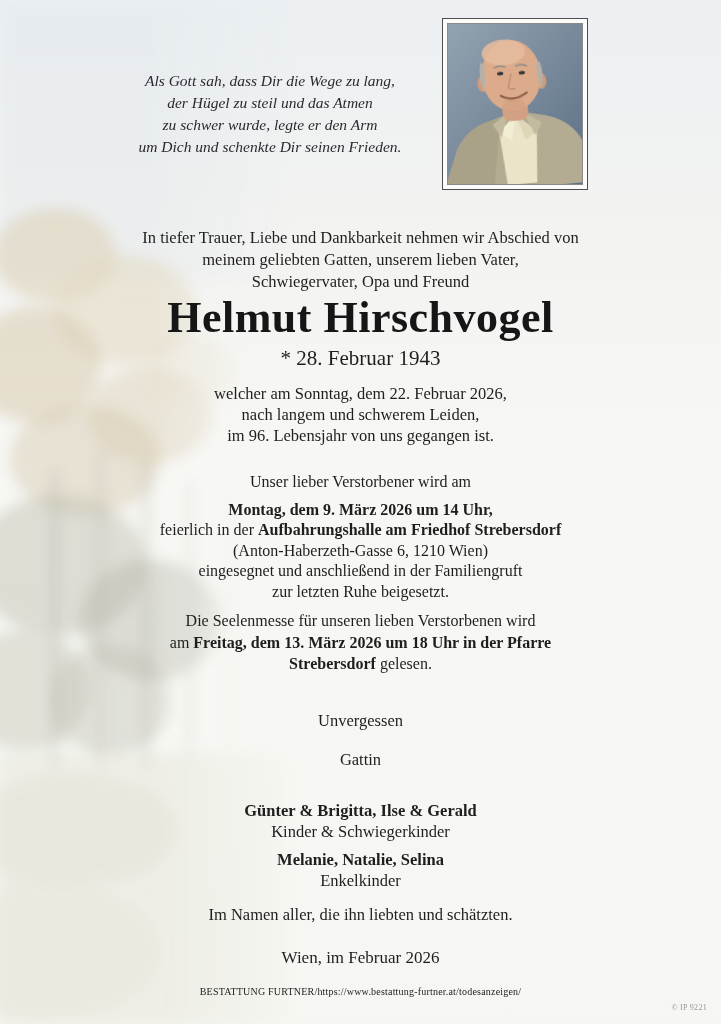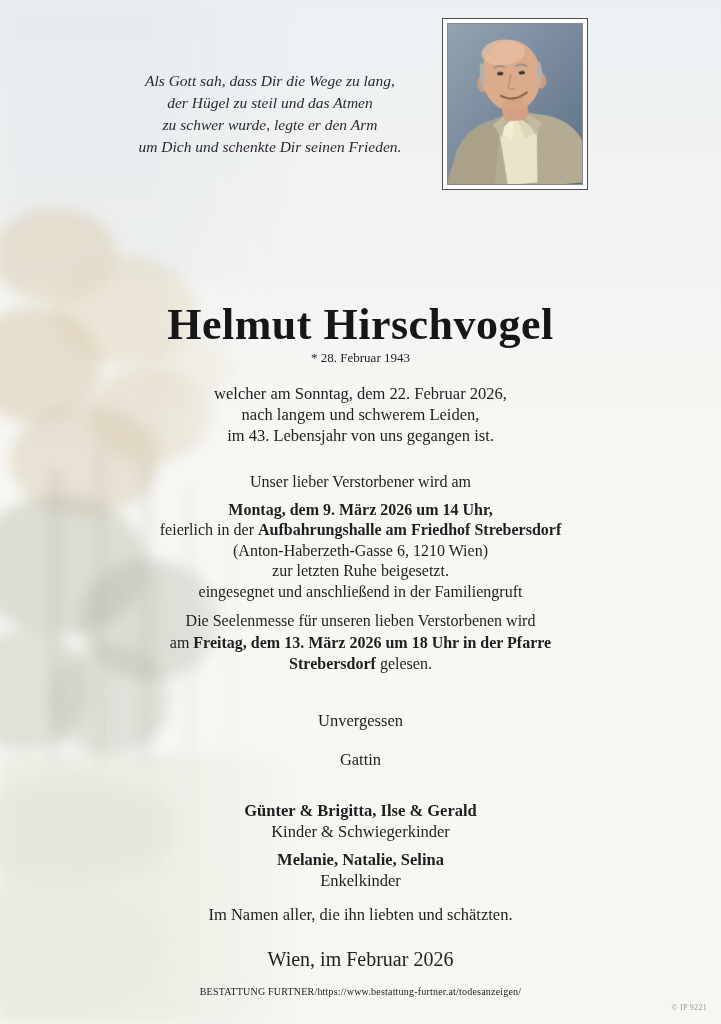--- a/index.html
+++ b/index.html
@@ -21,31 +21,31 @@
   }
   .photo-frame{
     position:absolute;left:442px;top:18px;width:146px;height:172px;
     box-sizing:border-box;border:1px solid #4d4d52;background:#fcfcfb;padding:4px;
   }
   .photo-frame .inner{
     width:100%;height:100%;box-sizing:border-box;border:1px solid #8a8a8e;overflow:hidden;
   }
   .photo-frame svg{display:block;width:100%;height:100%;}
   .intro{top:227px;font-size:16.5px;line-height:22px;}
-  .deceased-name{top:293px;font-size:44px;line-height:50px;font-weight:700;margin:7px;letter-spacing:.5px;color:#161616;}
-  .birth{top:347px;font-size:13px;line-height:22px;}
+  .deceased-name{top:293px;font-size:44px;line-height:50px;font-weight:700;margin:0;letter-spacing:.5px;color:#161616;}
+  .birth{top:347px;font-size:21px;line-height:22px;}
   .passing{top:383px;font-size:16.5px;line-height:21px;}
   .funeral{top:472px;font-size:16px;line-height:20.5px;}
   .mass{top:610px;font-size:16px;line-height:21.5px;}
   .remembrance{top:711px;font-size:16.5px;}
   .mourner-group{position:absolute;left:0;right:0;text-align:center;font-size:16.5px;line-height:21px;}
   .g1{top:749px;} .g2{top:800px;} .g3{top:849px;}
   .m-name{font-weight:700;}
   .closing{top:905px;font-size:16.5px;}
-  .dateline{top:948px;font-size:20px;}
+  .dateline{top:948px;font-size:17px;}
   .footer{top:986px;font-size:10px;color:#222;letter-spacing:.2px;}
   .footer .url{color:#222;text-decoration:none;}
   .print-code{position:absolute;right:14px;top:1003px;font-size:8px;color:#96969c;letter-spacing:.3px;}
   .b{font-weight:700;margin-top:7px;}
 </style>
 </head>
 <body>
 
 <div class="page">
 
@@ -143,37 +143,42 @@
 
           <path d="M54,71 Q67,80 82,70" stroke="#8f5f49" stroke-width="2.2" fill="none"></path>
           <path d="M58,76 Q67,81 78,75" stroke="#c99a7e" stroke-width="1.2" fill="none" opacity="0.7"></path>
 
           <ellipse cx="67" cy="83" rx="12" ry="6" fill="#cf9d7e" opacity="0.5"></ellipse>
         </g>
       </svg>
     </div>
   </div>
 
+  <div class="center-block intro">
+    <div>In tiefer Trauer, Liebe und Dankbarkeit nehmen wir Abschied von</div>
+    <div>meinem geliebten Gatten, unserem lieben Vater,</div>
+    <div>Schwiegervater, Opa und Freund</div>
+  </div>
 
   <h1 class="center-block deceased-name">Helmut Hirschvogel</h1>
   <div class="center-block birth">* 28. Februar 1943</div>
 
   <div class="center-block passing">
     <div>welcher am Sonntag, dem 22. Februar 2026,</div>
     <div>nach langem und schwerem Leiden,</div>
-    <div>im 43. Lebensjahr von uns gegangen ist.</div>
+    <div>im 96. Lebensjahr von uns gegangen ist.</div>
   </div>
 
   <div class="center-block funeral">
     <div>Unser lieber Verstorbener wird am</div>
     <div class="b">Montag, dem 9. März 2026 um 14 Uhr,</div>
     <div><span>feierlich in der </span><span class="b">Aufbahrungshalle am Friedhof Strebersdorf</span></div>
     <div>(Anton-Haberzeth-Gasse 6, 1210 Wien)</div>
+    <div>eingesegnet und anschließend in der Familiengruft</div>
     <div>zur letzten Ruhe beigesetzt.</div>
-    <div>eingesegnet und anschließend in der Familiengruft</div>
   </div>
 
   <div class="center-block mass">
     <div>Die Seelenmesse für unseren lieben Verstorbenen wird</div>
     <div><span>am </span><span class="b">Freitag, dem 13. März 2026 um 18 Uhr in der Pfarre</span></div>
     <div><span class="b">Strebersdorf</span><span> gelesen.</span></div>
   </div>
 
   <div class="center-block remembrance">Unvergessen</div>
 

